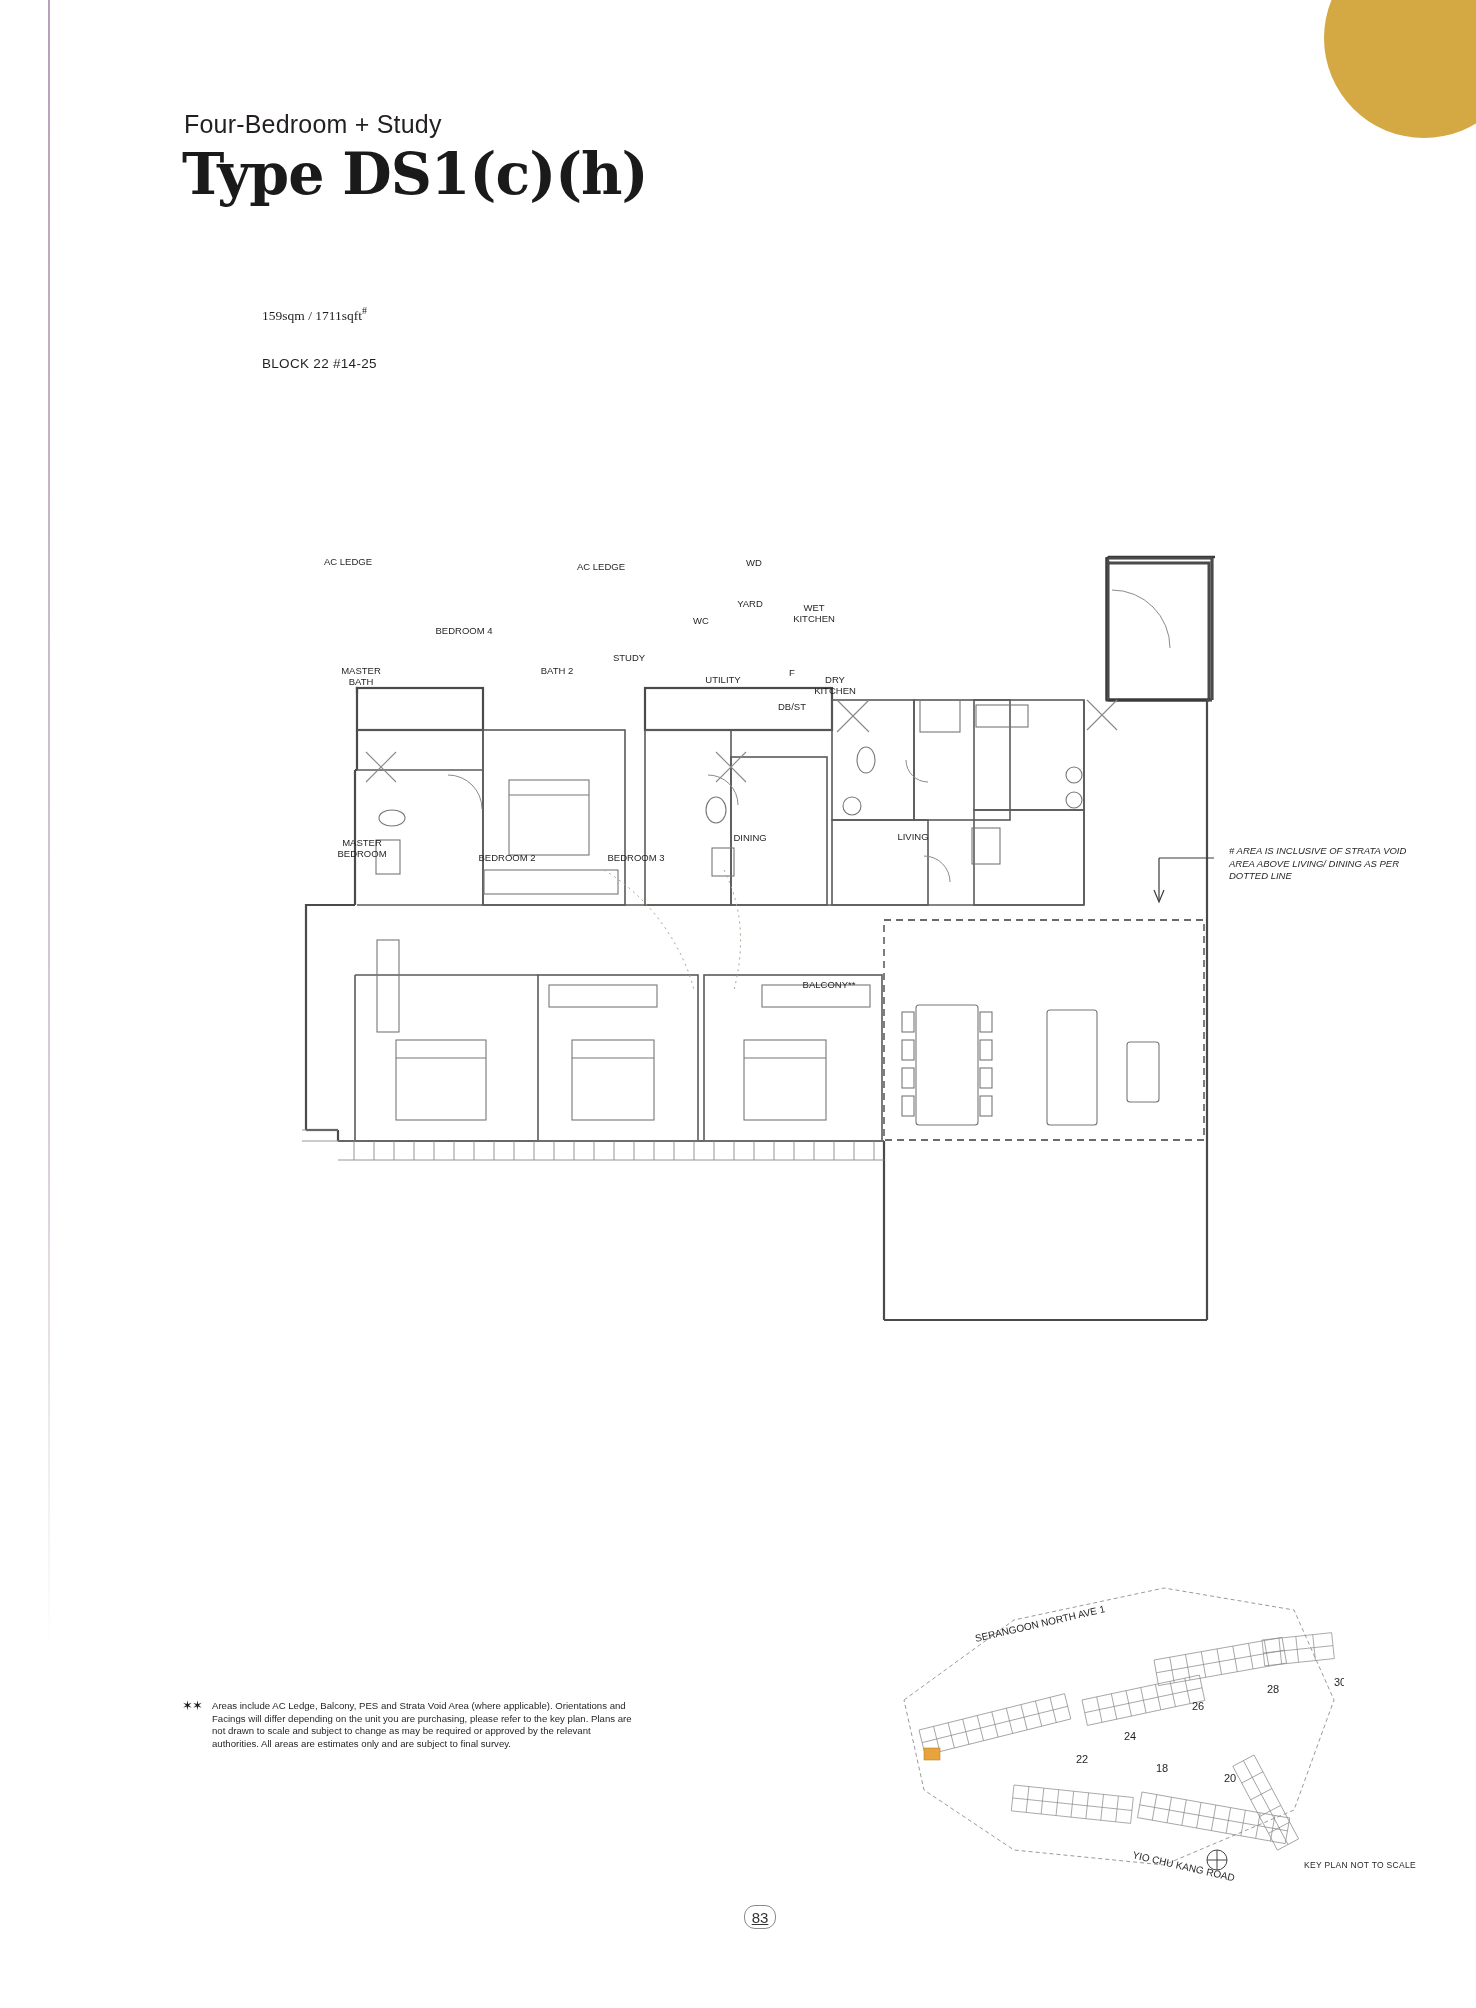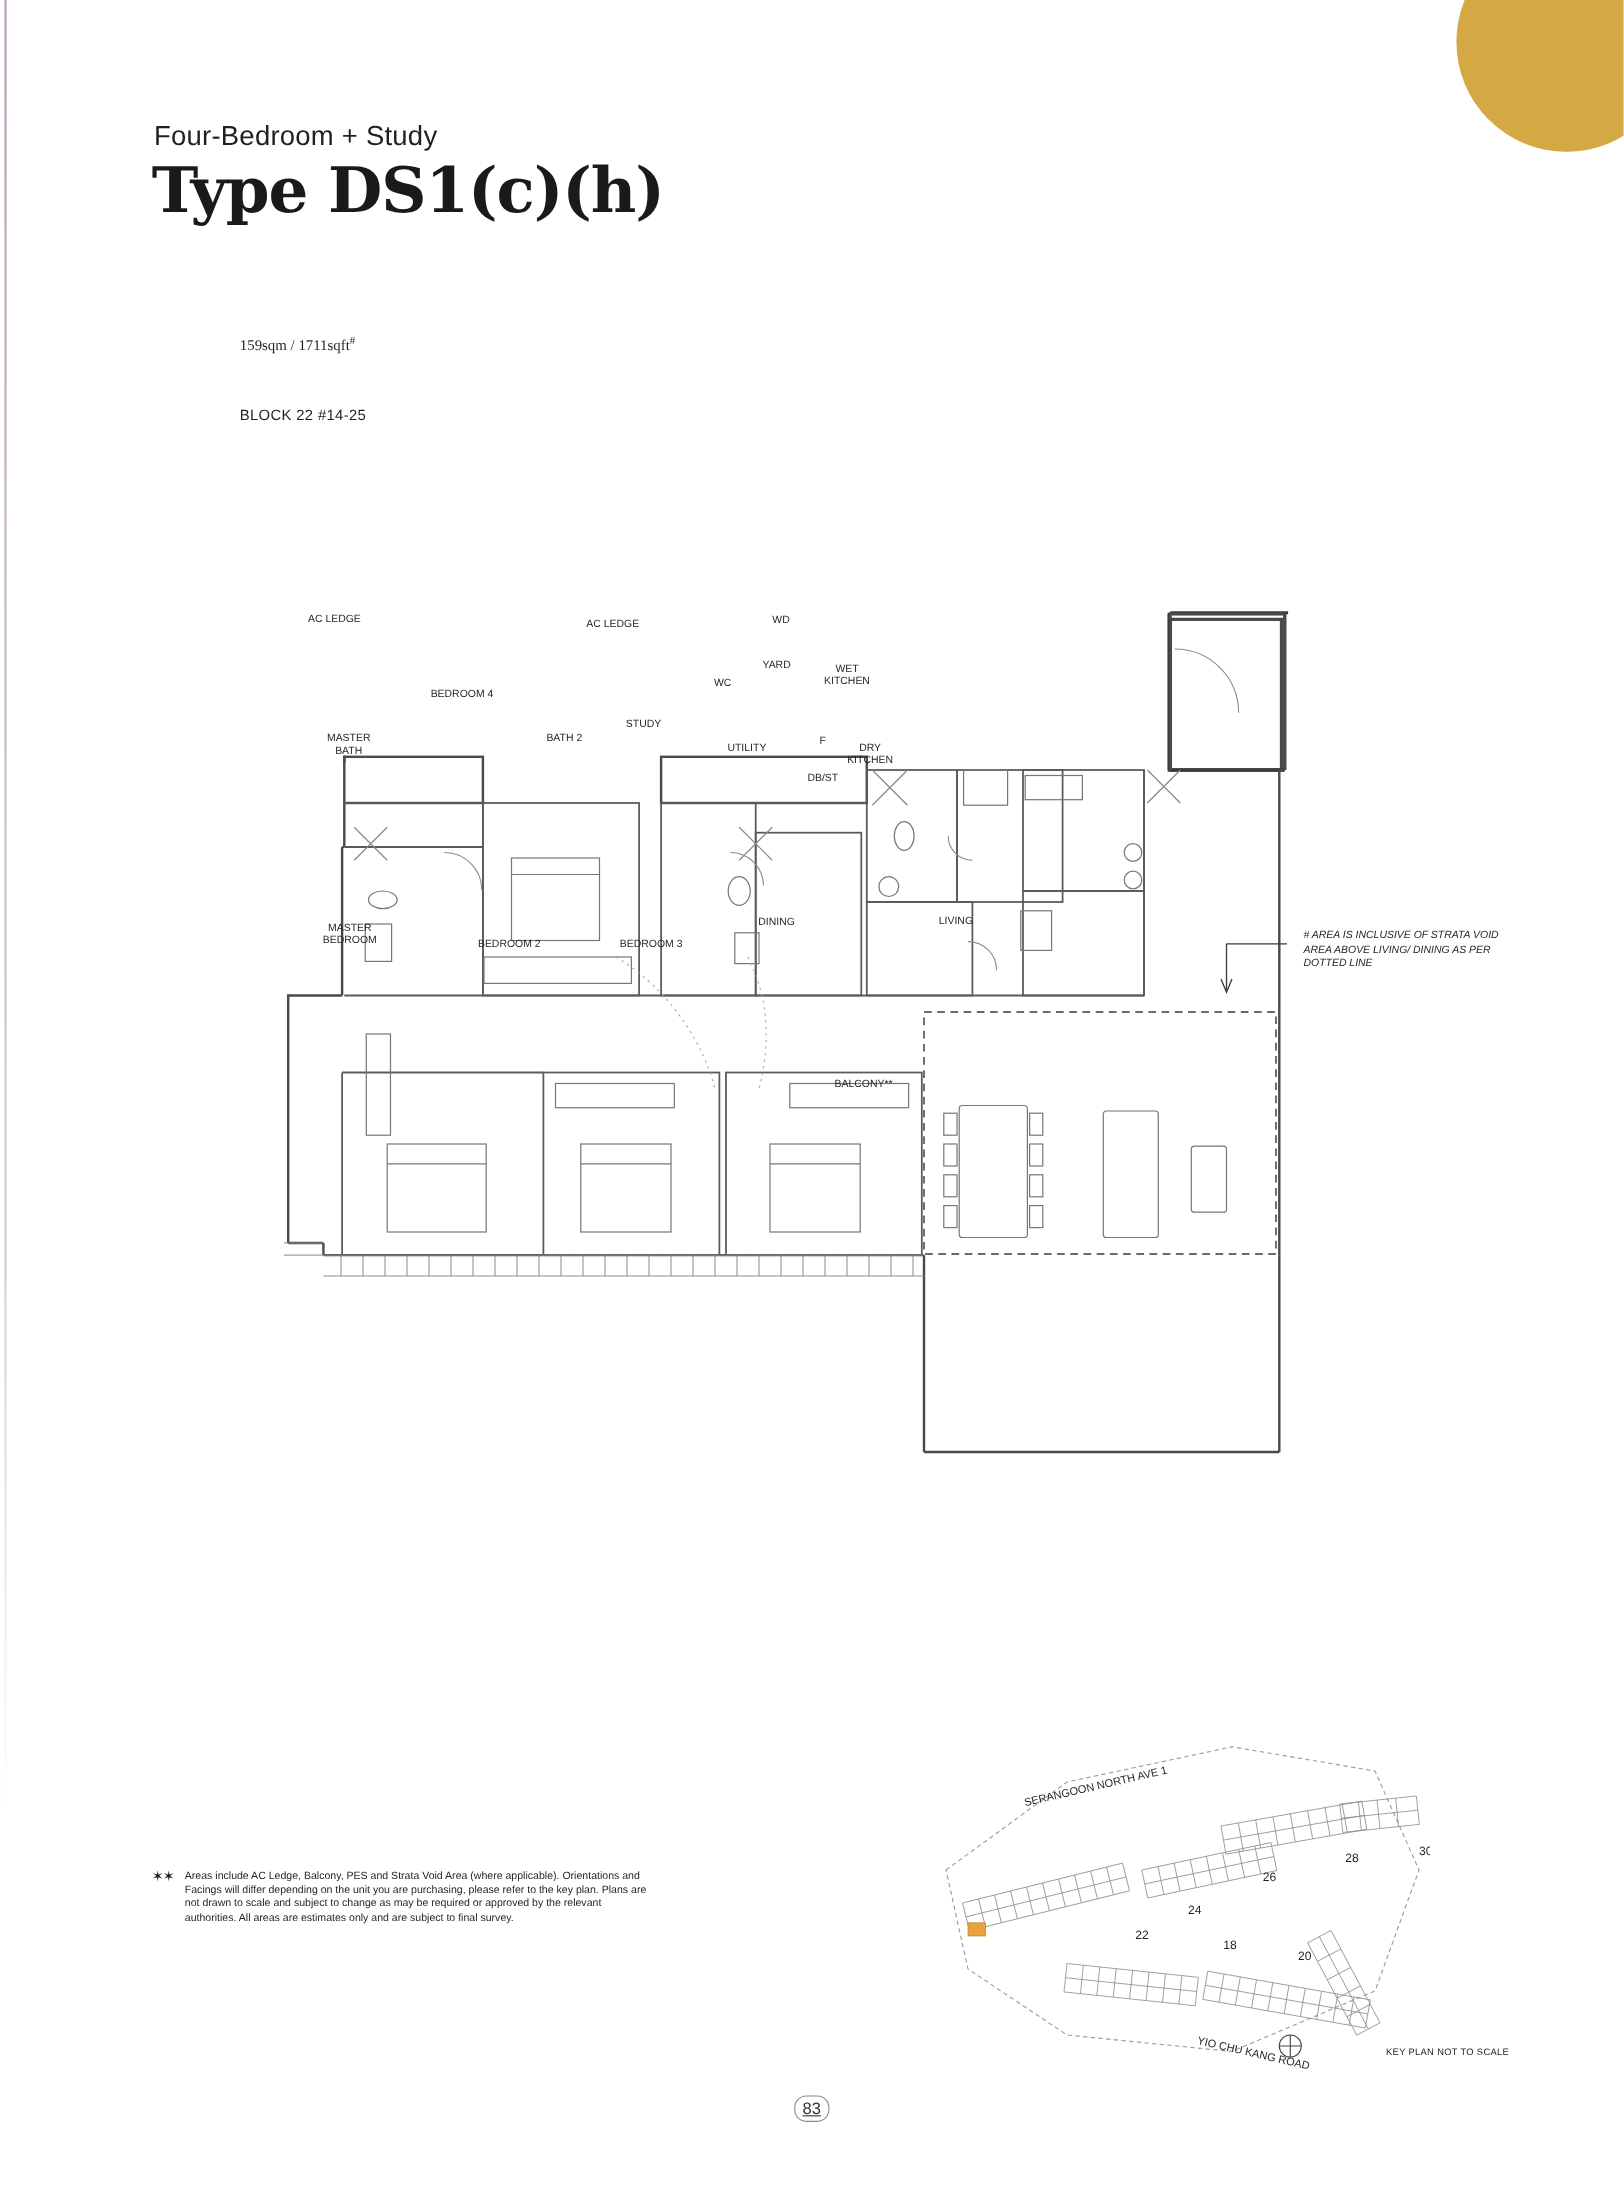--- a/index.html
+++ b/index.html
@@ -4,21 +4,21 @@
 <style>
   html,body{margin:0;padding:0;}
   body{
     width:1476px;height:2008px;
     background:#ffffff;
     font-family:"Liberation Sans", sans-serif;
     color:#1a1a1a;
     position:relative;
     overflow:hidden;
   }
-  .page{position:absolute;inset:0;}
+  .page{position:absolute;inset:0;margin-left:44px;}
 
   
   .left-rule{
     position:absolute;left:4px;top:0;width:2px;height:1650px;
     background:linear-gradient(to bottom,#b8a0b8 0%, #d8cfd8 70%, #ffffff 100%);
   }
   
   .gold-arc{
     position:absolute;right:-48px;top:-62px;
     width:200px;height:200px;border-radius:50%;
@@ -32,21 +32,21 @@
   .title{
     position:absolute;left:138px;top:140px;
     font-family:"DejaVu Serif", serif;
     font-size:57px;font-weight:700;letter-spacing:-1px;color:#1a1a1a;
   }
   .area-text{
     position:absolute;left:218px;top:305px;font-size:13.5px;color:#231f20;font-family:Liberation Serif, serif;
   }
   .area-text sup{font-size:10px;}
   .block-text{
-    position:absolute;left:218px;top:370px;font-size:13.5px;color:#231f20;letter-spacing:.3px;
+    position:absolute;left:218px;top:356px;font-size:13.5px;color:#231f20;letter-spacing:.3px;
   }
 
   
   #plan{position:absolute;left:0;top:0;width:1476px;height:2008px;pointer-events:none;}
 
   .note-right{
     position:absolute;left:1185px;top:845px;width:190px;
     font-size:9.5px;line-height:12.5px;color:#231f20;font-style:italic;
   }
 

